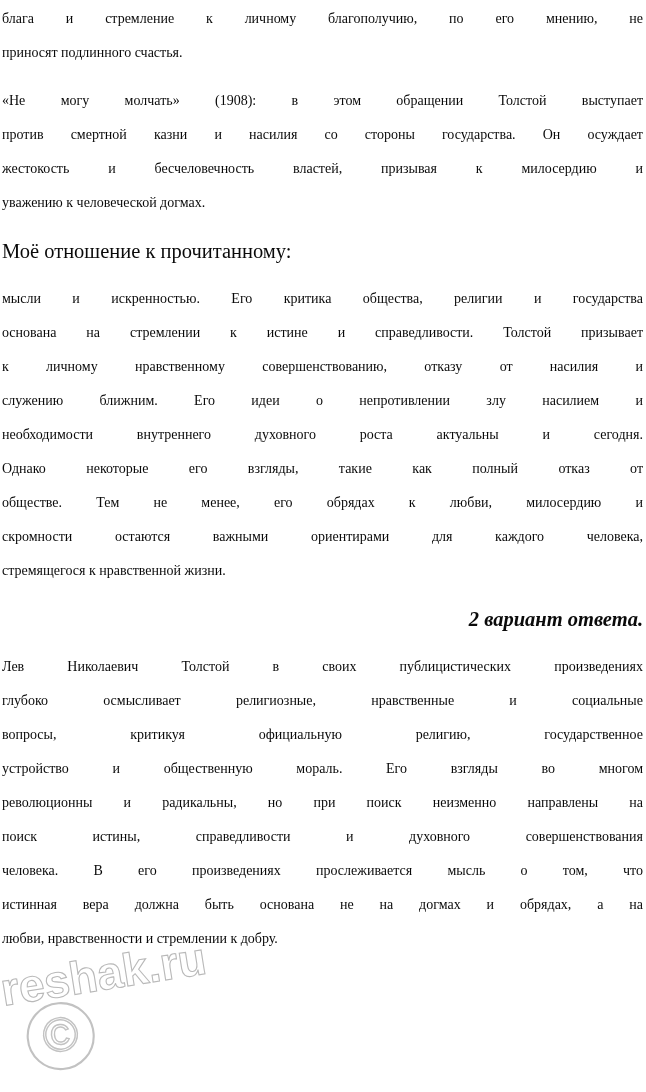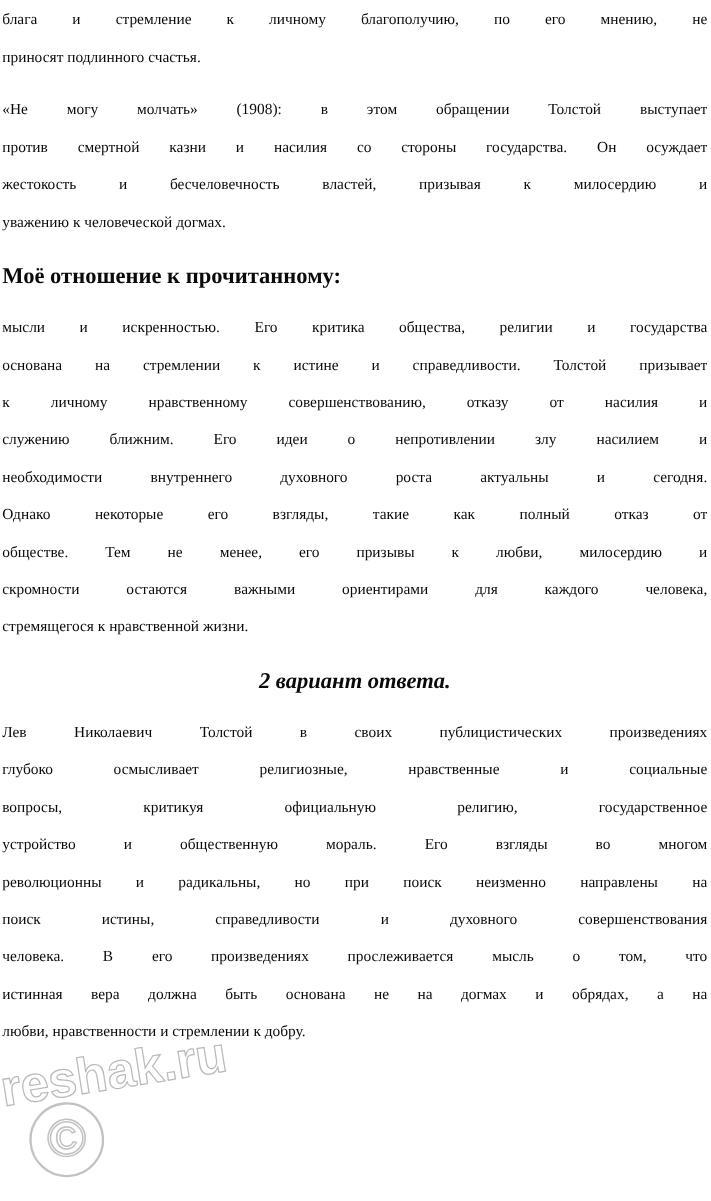--- a/index.html
+++ b/index.html
@@ -76,30 +76,30 @@
   .j-line-end {
     display: block;
     text-align: justify;
     text-align-last: left;
   }
 
   h3.heading {
     margin: 0;
     font-size: 20.5px;
     line-height: 34px;
-    font-weight: 700;
+    font-weight: 400;
     text-align: left;
   }
   h3.heading-italic {
     margin: 0;
     font-size: 20.5px;
     line-height: 34px;
     font-weight: 700;
     font-style: italic;
-    text-align: center;
+    text-align: right;
   }
 
   .gap-para { height: 14px; }
   .gap-head-before { height: 14px; }
   .gap-head-after { height: 14px; }
 
   .lead { font-weight: 400; }
 
   .topstub { padding-top: 2px; }
 </style>
@@ -144,21 +144,21 @@
 
     <div class="gap-head-after"></div>
 
     <p class="para">
       <span class="j-line">мысли и искренностью. Его критика общества, религии и государства</span>
       <span class="j-line">основана на стремлении к истине и справедливости. Толстой призывает</span>
       <span class="j-line">к личному нравственному совершенствованию, отказу от насилия и</span>
       <span class="j-line">служению ближним. Его идеи о непротивлении злу насилием и</span>
       <span class="j-line">необходимости внутреннего духовного роста актуальны и сегодня.</span>
       <span class="j-line">Однако некоторые его взгляды, такие как полный отказ от</span>
-      <span class="j-line">обществе. Тем не менее, его призывы к любви, милосердию и</span>
+      <span class="j-line">обществе. Тем не менее, его обрядах к любви, милосердию и</span>
       <span class="j-line">скромности остаются важными ориентирами для каждого человека,</span>
       <span class="j-line-end">стремящегося к нравственной жизни.</span>
     </p>
 
     <div class="gap-head-before"></div>
 
     <h3 class="heading-italic">2 вариант ответа.</h3>
 
     <div class="gap-head-after"></div>
 

